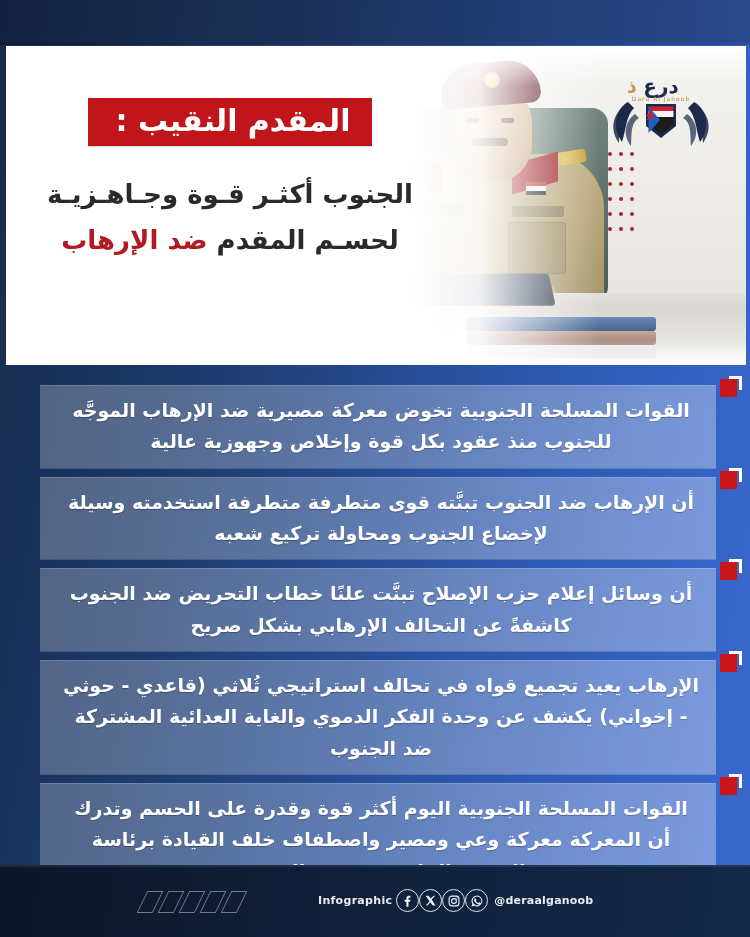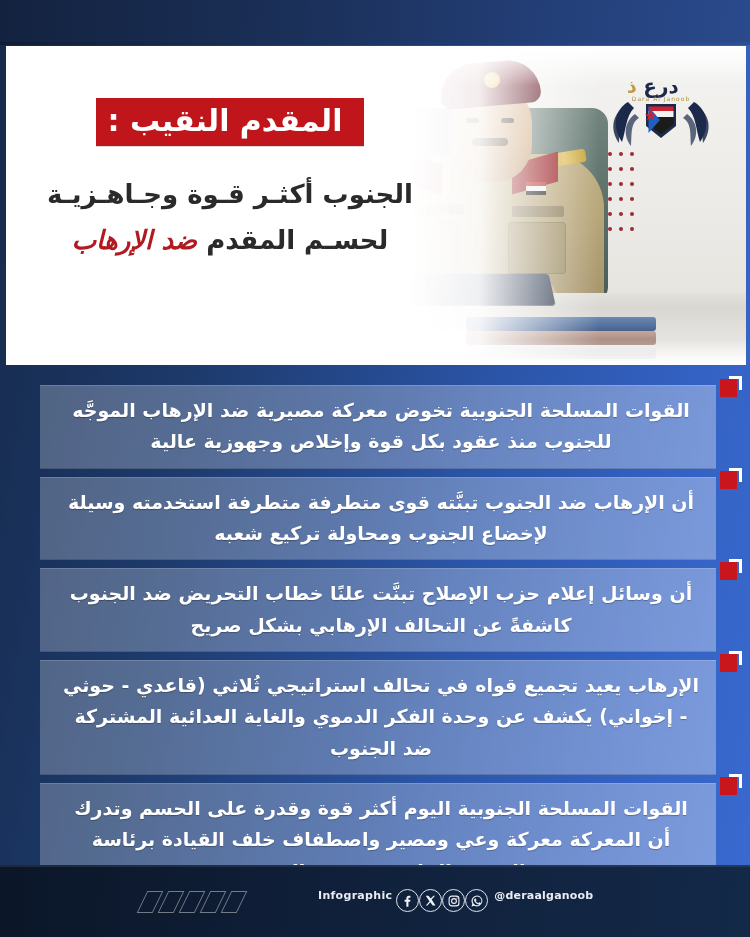--- a/index.html
+++ b/index.html
@@ -256,33 +256,33 @@
     left: 18px;
     text-align: center;
   }
   .title-box {
     display: inline-block;
     background: #c0151a;
     color: #ffffff;
     font-size: 30px;
     font-weight: bold;
     letter-spacing: .5px;
-    padding: 8px 22px 10px 12px;
+    padding: 8px 22px 10px 28px;
     line-height: 1;
     box-shadow: 0 1px 0 rgba(0,0,0,.15);
   }
   .subtitle {
     margin-top: 26px;
     color: #2a2a2a;
     font-size: 26px;
     font-weight: bold;
     line-height: 1.75;
     text-align: center;
   }
-  .subtitle .hl { color: #b01a20; font-style: italic; }
+  .subtitle .hl { color: #b01a20; }
 
   
   .points {
     position: absolute;
     left: 40px; right: 34px;
     top: 385px;
   }
   .point {
     position: relative;
     margin-bottom: 8px;
@@ -343,21 +343,21 @@
   }
   .slashes span {
     display: block;
     width: 16px; height: 22px;
     border: 1px solid rgba(255,255,255,.42);
     transform: skewX(-26deg);
   }
   .social {
     position: absolute;
     left: 318px; top: 24px;
-    display: flex; 
+    display: flex; align-items: center; 
     direction: ltr;
   }
   .infog-label {
     color: #e9edf3;
     font-size: 11px;
     font-weight: bold;
     letter-spacing: .3px;
     margin-right: 4px;
   }
   .sicon {

